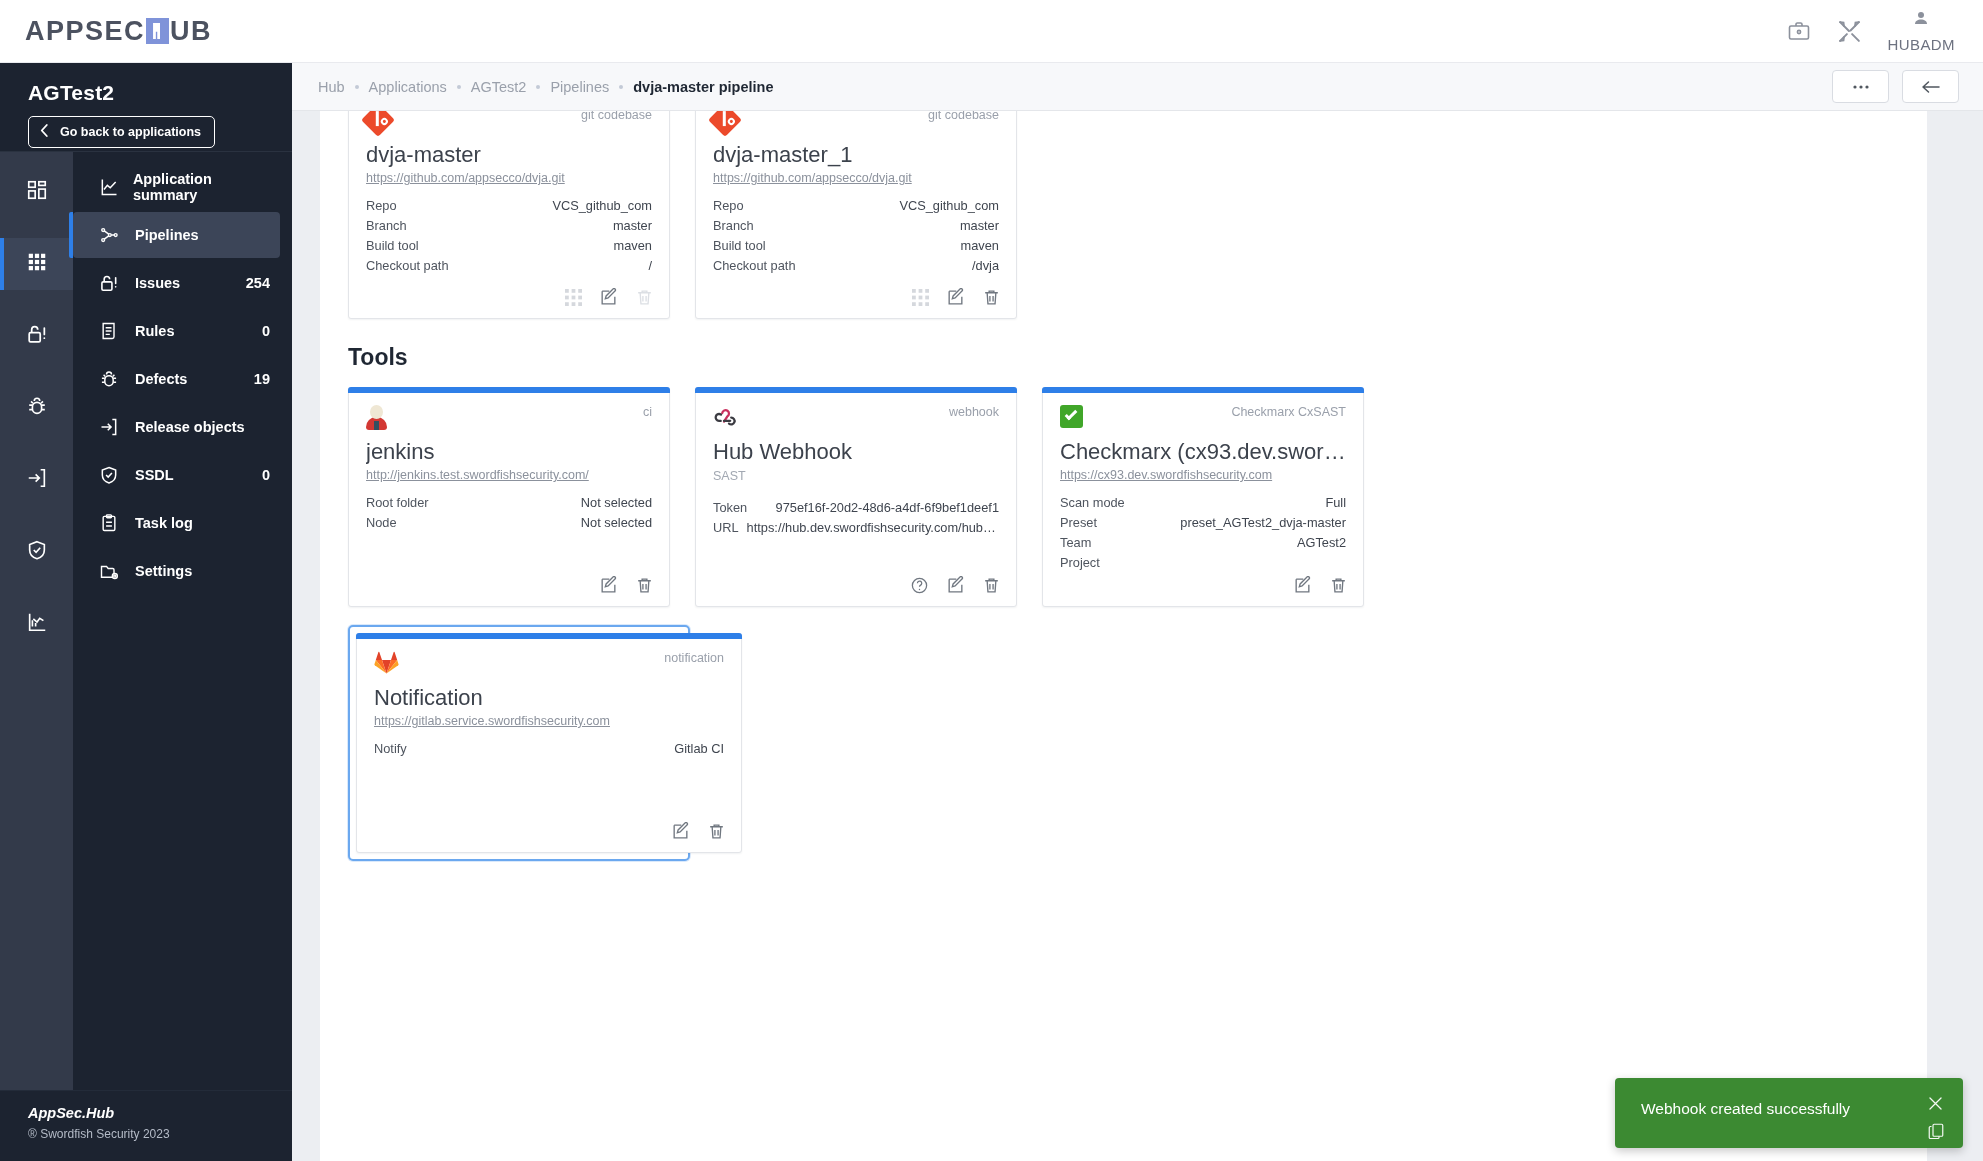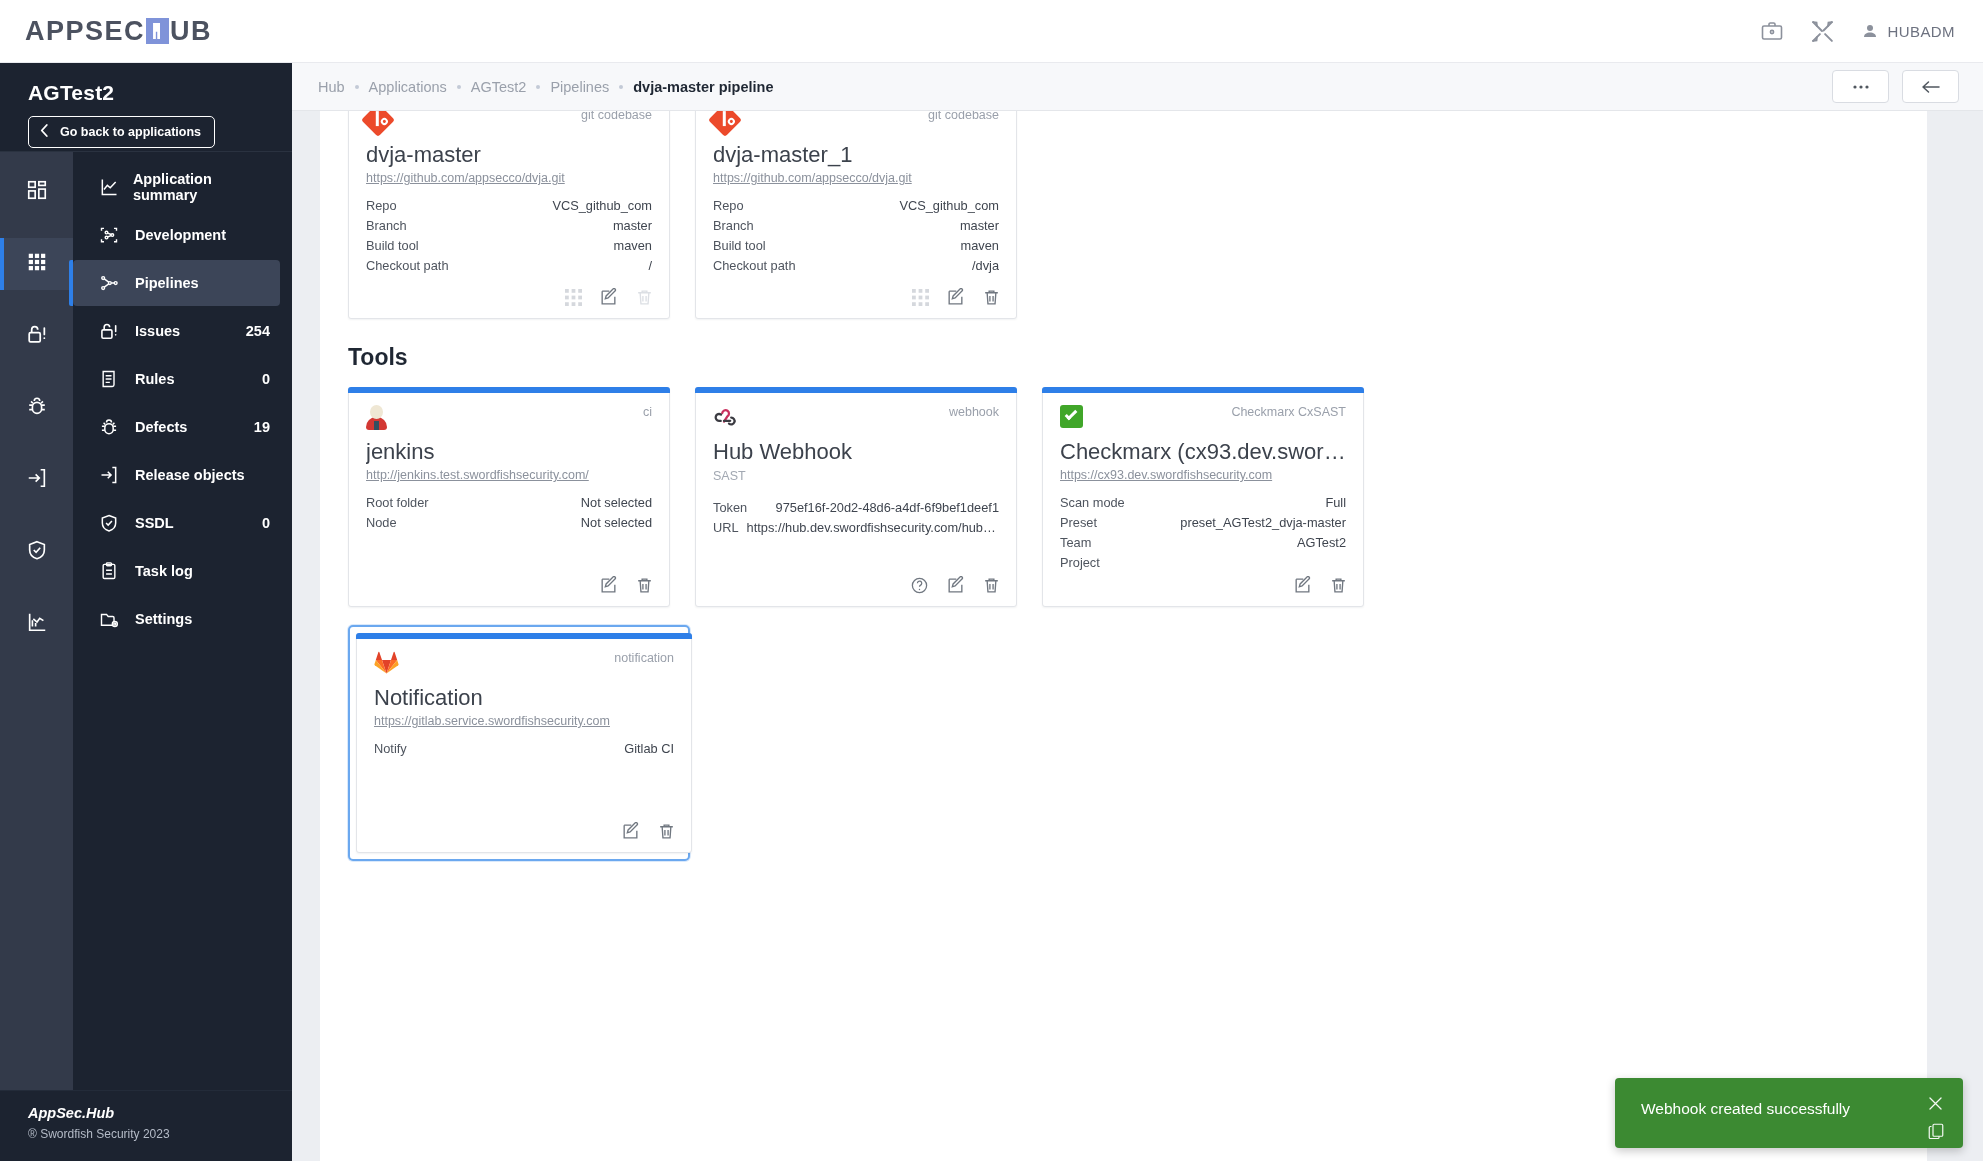--- a/index.html
+++ b/index.html
@@ -32,21 +32,21 @@
   .logo-mark::after {
     content: ""; position: absolute; left: 7px; top: 5px;
     width: 7px; height: 16px; background: #ffffff;
     clip-path: polygon(0 0, 100% 0, 100% 100%, 60% 100%, 60% 55%, 40% 55%, 40% 100%, 0 100%);
   }
   .topbar-right {
     margin-left: auto; margin-right: 28px;
     display: flex; align-items: center; gap: 26px;
   }
   .ic { display: inline-flex; align-items: center; justify-content: center; color: #8c919c; }
-  .user-chip { display: flex; align-items: center; gap: 9px; color: #6d7280; font-size: 15px; letter-spacing: .4px;}
+  .user-chip { display: flex; align-items: center; gap: 9px; color: #6d7280; font-size: 15px; letter-spacing: .4px; flex-direction: column;}
 
   
   .leftpanel {
     position: absolute; top: 63px; left: 0; width: 292px; height: 1098px;
     background: #1c2330;
   }
   .app-head {
     height: 89px; padding: 18px 0 0 28px; background: #1c2330;
     border-bottom: 1px solid #2a3240;
   }
@@ -136,21 +136,21 @@
   .card.tool { height: 220px; padding-top: 17px; }
   .card.tool::before {
     content: ""; position: absolute; left: -1px; right: -1px; top: -1px; height: 6px;
     background: #2e7fe8; border-radius: 3px 3px 0 0;
   }
   .card-sel-wrap {
     border: 2px solid #6ba8ef; border-radius: 5px; padding: 6px;
     background: #ffffff; box-shadow: 0 0 0 1px rgba(107,168,239,.25);
     width: 342px;
   }
-  .card-sel-wrap .card { width: 336px; }
+  .card-sel-wrap .card { width: 386px; }
 
   .card-top { display: flex; align-items: flex-start; justify-content: space-between; height: 30px; }
   .card-kind { font-size: 12.5px; color: #9aa0ab; }
   .card-name {
     font-size: 22px; color: #3c424c; font-weight: 400; margin-top: 4px;
     white-space: nowrap; overflow: hidden; text-overflow: ellipsis;
   }
   .card-link {
     display: block; font-size: 12.5px; color: #8b919c; text-decoration: underline;
     margin-top: 3px; white-space: nowrap; overflow: hidden; text-overflow: ellipsis;
@@ -347,33 +347,20 @@
         <span class="nav-ic">
           <svg width="20" height="20" viewBox="0 0 24 24" fill="none" stroke="currentColor" stroke-width="1.8">
               <path d="M4 3v18h17"></path>
               <path d="M6 15l4-5 3.5 3L20 6"></path>
             </svg>
         </span>
         <span class="nav-label">Application summary</span>
         <span class="nav-count"></span>
       </div>
 
-      <div class="nav-item">
-        <span class="nav-ic">
-          <svg width="20" height="20" viewBox="0 0 24 24" fill="none" stroke="currentColor" stroke-width="1.7">
-            <path d="M3 7V4h3M18 4h3v3M21 17v3h-3M6 20H3v-3"></path>
-            <circle cx="9" cy="9" r="1.6"></circle>
-              <circle cx="16" cy="12" r="1.6"></circle>
-              <circle cx="9" cy="15" r="1.6"></circle>
-            <path d="M10.4 9.8l4.2 1.6M10.4 14.2l4.2-1.6"></path>
-          </svg>
-        </span>
-        <span class="nav-label">Development</span>
-        <span class="nav-count"></span>
-      </div>
 
       <div class="nav-item active">
         <span class="nav-ic">
           <svg width="20" height="20" viewBox="0 0 24 24" fill="none" stroke="currentColor" stroke-width="1.7">
             <circle cx="5" cy="6" r="1.7"></circle>
               <circle cx="5" cy="18" r="1.7"></circle>
               <circle cx="13" cy="12" r="1.7"></circle>
               <circle cx="20" cy="12" r="1.7"></circle>
             <path d="M6.3 7.1L11.7 11M6.3 16.9L11.7 13M14.7 12h3.6"></path>
           </svg>

